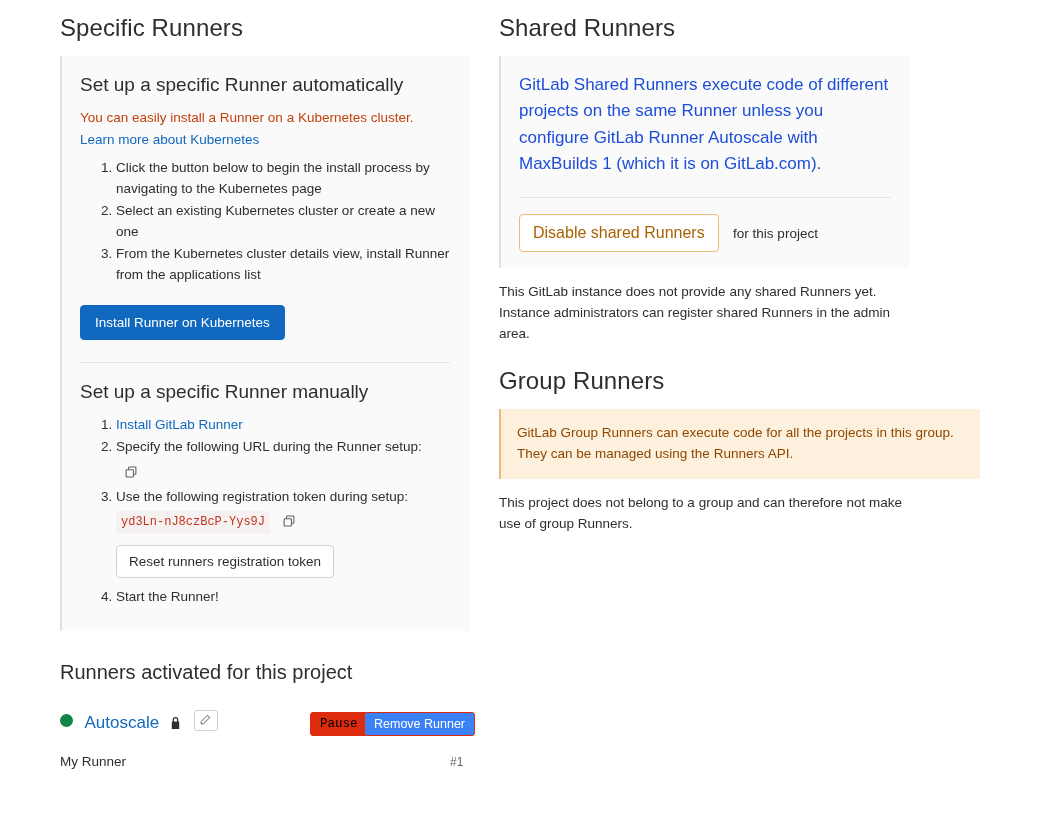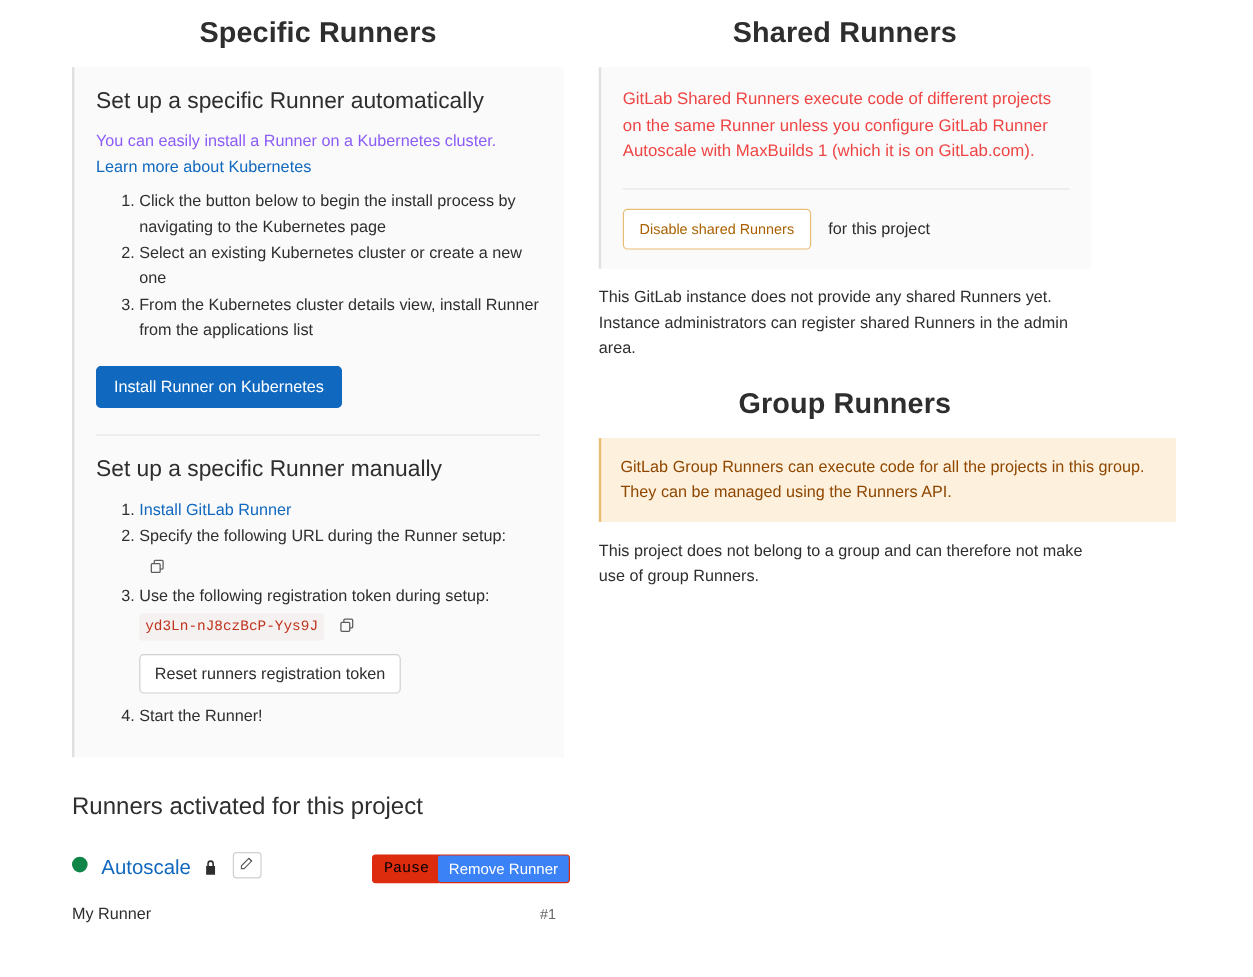--- a/index.html
+++ b/index.html
@@ -25,44 +25,43 @@
     width: 410px;
   }
   .col-right {
     position: absolute;
     left: 499px;
     top: 0;
     width: 410px;
   }
   h1.section-title {
     font-size: 24px;
-    font-weight: 700;
+    font-weight: 400;
     color: #2e2e2e;
     margin: 14px 0 14px 0;
     letter-spacing: 0.1px;
-    text-align: center;
   }
   
   .specific-card {
     background: #fafafa;
     border-left: 2px solid #e0e0e0;
     padding: 18px 20px 22px 18px;
     width: 410px;
   }
   .specific-card h2 {
     font-size: 19px;
     font-weight: 400;
     margin: 0 0 12px 0;
     color: #2e2e2e;
   }
   .specific-card p {
     font-size: 13.5px;
     line-height: 1.5;
     margin: 0 0 2px 0;
-    color: #8b5cf6;
+    color: #c2410c;
   }
   a.link {
     color: #1068bf;
     text-decoration: none;
     font-size: 13.5px;
   }
   ol.steps {
     font-size: 13.5px;
     line-height: 1.55;
     margin: 10px 0 0 0;
@@ -122,37 +121,37 @@
     font-family: "Liberation Sans", sans-serif;
   }
   
   .shared-card {
     background: #fafafa;
     border-left: 2px solid #e0e0e0;
     padding: 16px 18px 16px 18px;
     width: 410px;
   }
   .shared-card p {
-    font-size: 14px;
+    font-size: 17px;
     line-height: 1.55;
     margin: 0;
-    color: #ef4444;
+    color: #1d4ed8;
   }
   .shared-card hr {
     border: none;
     border-top: 1px solid #e5e5e5;
     margin: 20px 0 16px 0;
   }
   .btn-warning {
     display: inline-block;
     background: #fff;
     color: #ab6100;
     border: 1px solid #e9be74;
     border-radius: 4px;
-    font-size: 12px;
+    font-size: 16px;
     padding: 9px 13px;
     cursor: pointer;
     font-family: "Liberation Sans", sans-serif;
   }
   .after-btn-text {
     font-size: 13.5px;
     margin-left: 10px;
     color: #2e2e2e;
   }
   .plain-note {

